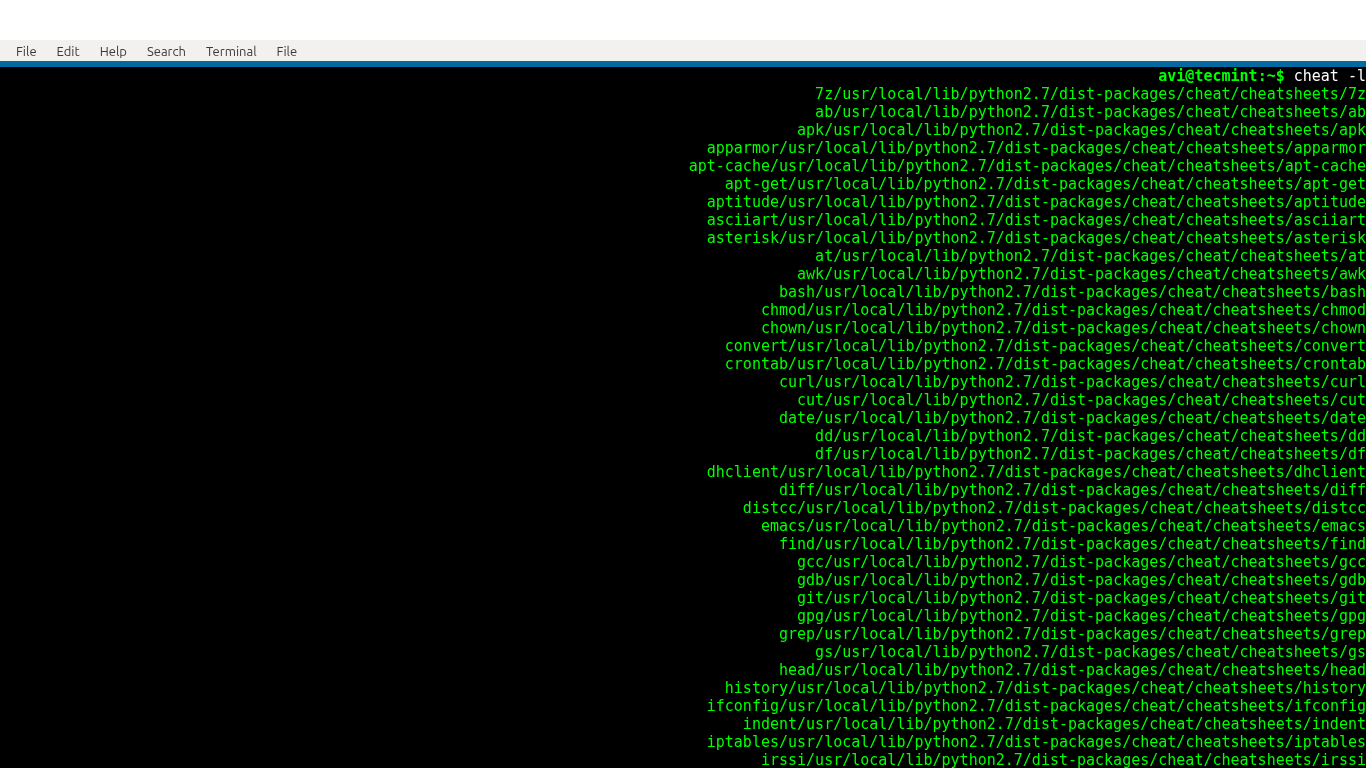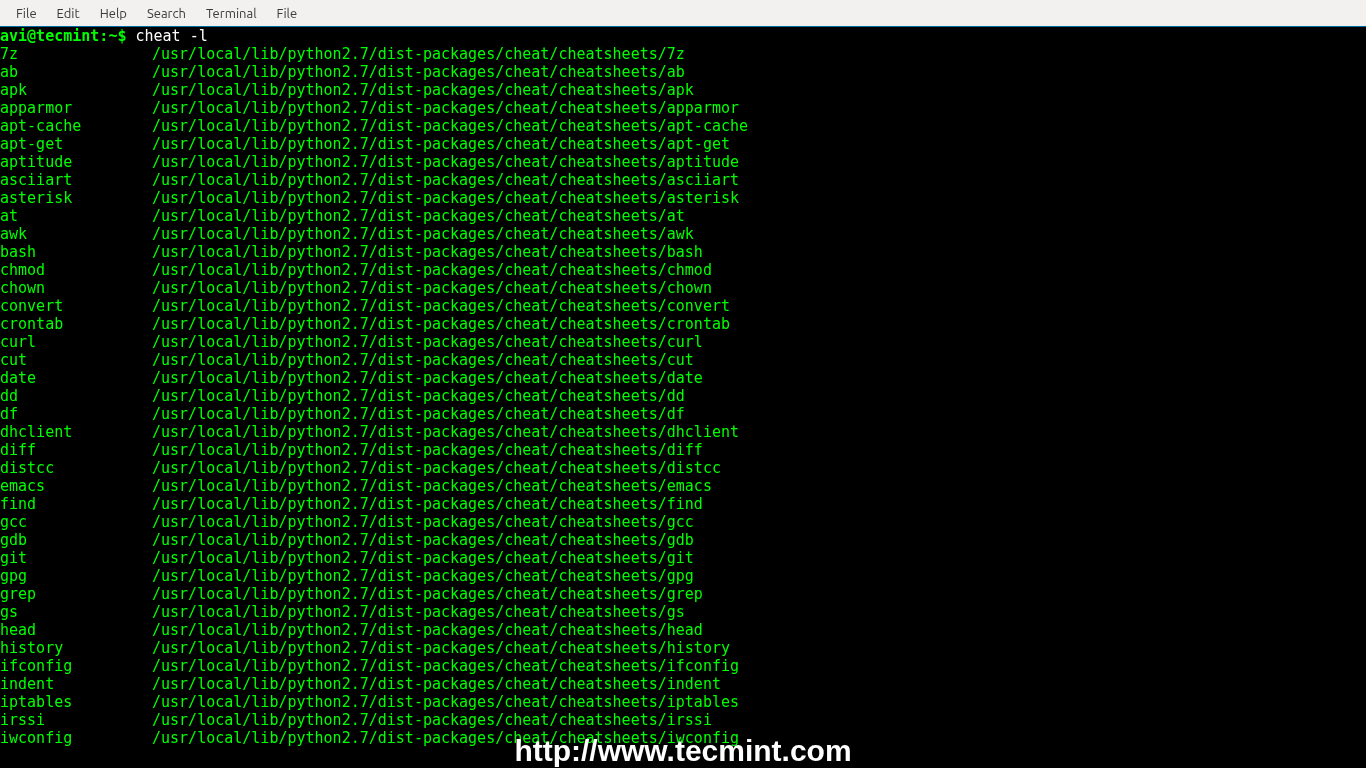--- a/index.html
+++ b/index.html
@@ -6,43 +6,44 @@
   html, body { width: 1366px; height: 768px; overflow: hidden; font-family: "DejaVu Sans Mono", "Liberation Mono", monospace; }
   .menubar {
     background: #f2f1f0;
     height: 27px;
     display: flex;
     align-items: center;
     padding: 0 6px;
     font-family: "Ubuntu", "DejaVu Sans", sans-serif;
     font-size: 13px;
     color: #3c3b37;
-    border-bottom: 1px solid #0369a1;
+    border-bottom: 6px solid #0369a1;
+    margin-top: 40px;
   }
   .menubar .menu-item {
     padding: 4px 10px;
     cursor: default;
   }
   .terminal {
     background: #000;
     width: 100%;
     height: calc(768px - 27px);
     color: #00ff00;
     font-size: 15px;
     line-height: 18px;
     padding: 0;
     white-space: pre;
     letter-spacing: 0;
     position: relative;
   }
   .prompt-user { color: #00ff00; font-weight: bold; }
   .prompt-cmd  { color: #ffffff; }
-  .row { display: block; }
+  .row { display: block; text-align: right; }
   .cmd  { color: #00ff00; display: inline-block; width: 135px; }
-  .path { color: #00ff00; margin-left: 17px; }
+  .path { color: #00ff00; }
   .watermark {
     position: absolute;
     bottom: 8px;
     left: 50%;
     transform: translateX(-50%);
     font-family: "Arial Black", Arial, sans-serif;
     font-size: 30px;
     font-weight: 700;
     color: #fff;
     letter-spacing: 0;

